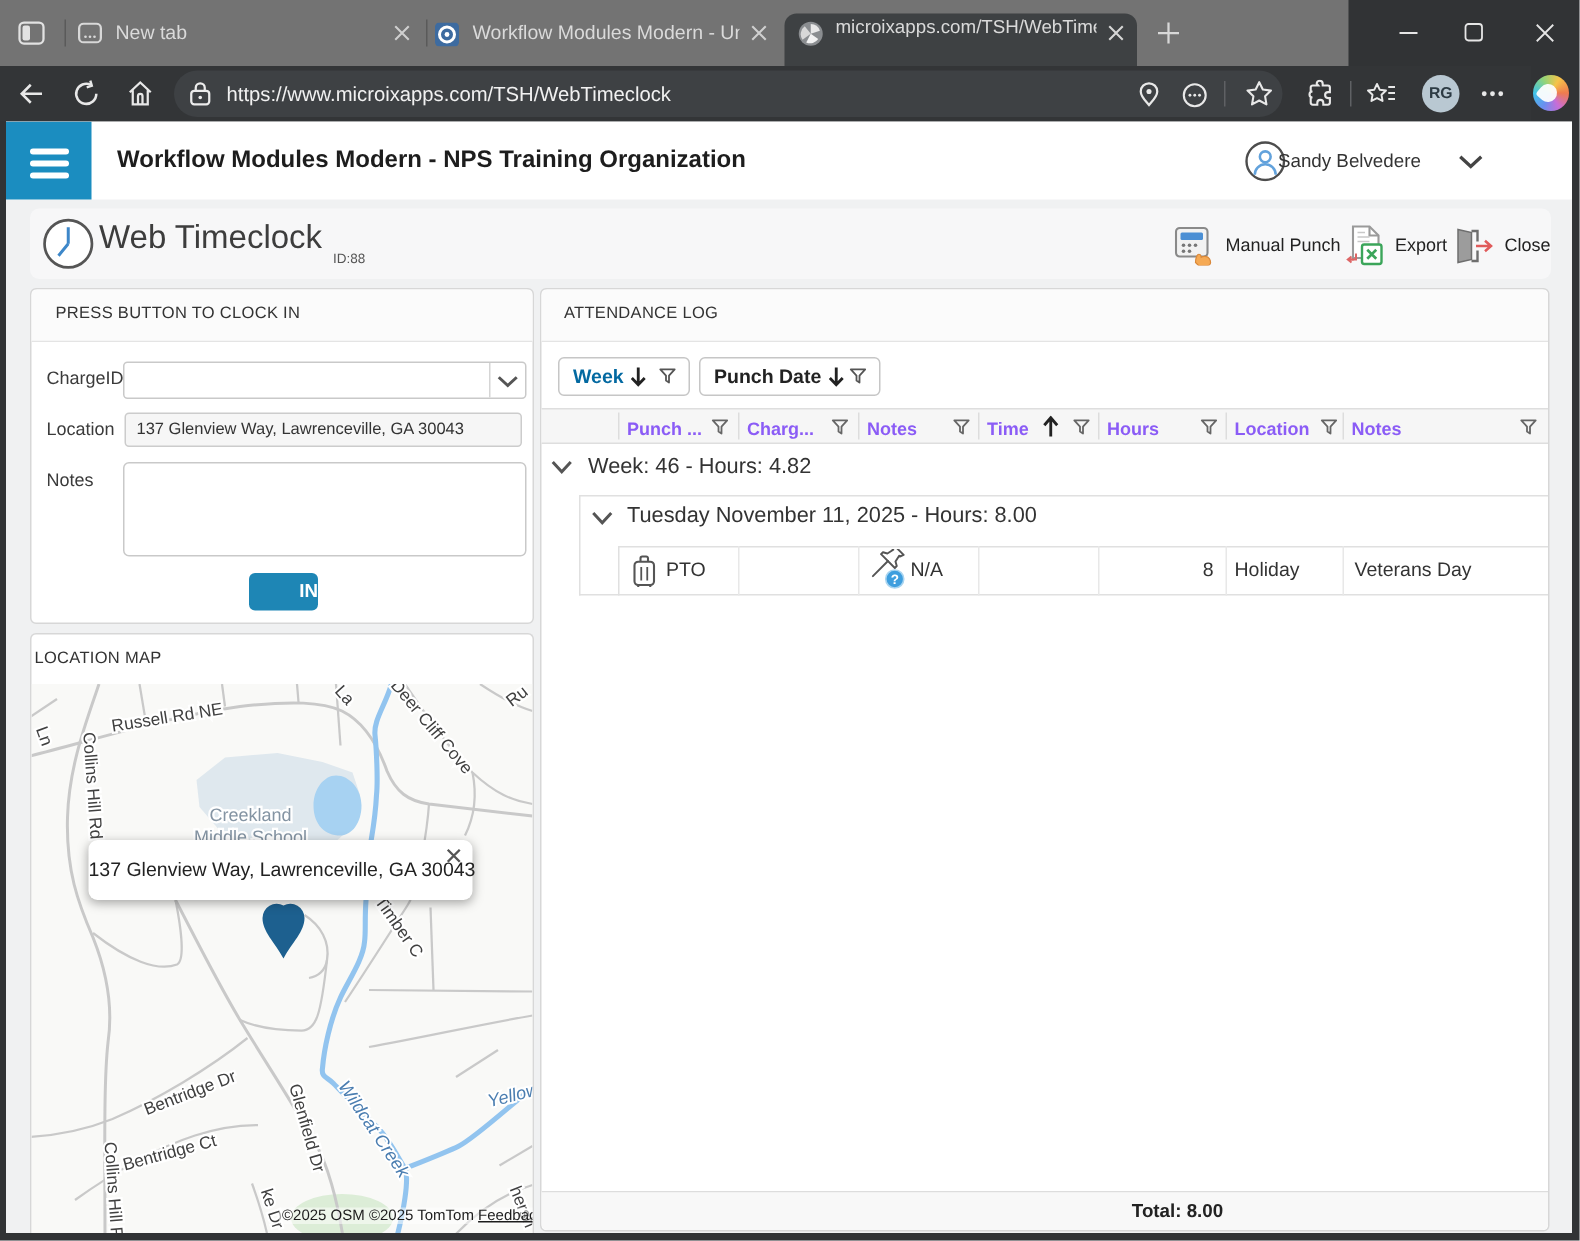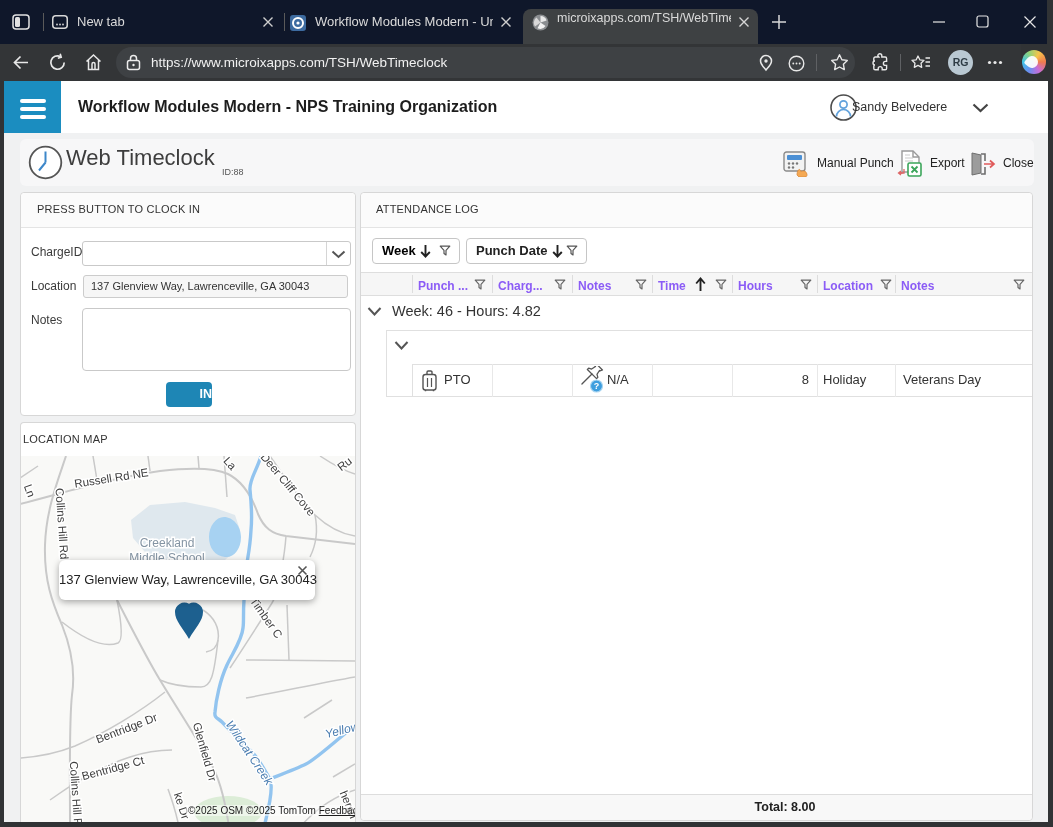--- a/index.html
+++ b/index.html
@@ -1,20 +1,20 @@
 <!DOCTYPE html>
 <html><head>
 <meta charset="utf-8">
 <style>
   * { margin:0; padding:0; box-sizing:border-box; }
   html,body { width:1053px; height:827px; overflow:hidden; }
   body { position:relative; background:#313335; font-family:"Liberation Sans",sans-serif; }
   .abs { position:absolute; }
   
-  #tabbar { left:0; top:0; width:1047px; height:44px; background:#0f172a;text-align:right; }
+  #tabbar { left:0; top:0; width:899px; height:44px; background:#737373;text-align:right; }
   #addrbar { left:0; top:44px; width:1021px; height:37px; background:#333537; }
   .tabtxt { color:#dadada; font-size:13px; line-height:44px; white-space:nowrap; }
   #page { left:4px; top:81px; width:1044px; height:741px; background:#f0f1f2; overflow:hidden; }
   
   .panel { background:#fff; border:1px solid #d7d7d7; border-radius:4px; }
   .phead { font-size:11px; letter-spacing:0.2px; color:#333; }
   .lab { font-size:12px; color:#3b3b3b; }
   .cellt { font-size:13px; color:#333; } .hcell { font-size:12px; font-weight:bold; color:#8b5cf6; }
   .bold { font-weight:bold; }
 </style>
@@ -275,21 +275,21 @@
       </svg>
 
     <div class="abs" style="left:165px;top:349px;font-size:10px;color:#1c1c1c;background:rgba(255,255,255,0.5);padding:0 2px;white-space:nowrap">©2025 OSM&nbsp;©2025 TomTom&nbsp;<span style="text-decoration:underline">Feedback</span></div>
   </div>
 
   <div id="rightpanel" class="abs panel" style="left:356px;top:111px;width:673px;height:629px">
     <div class="abs" style="left:0;top:0;width:671px;height:35px;background:#fbfbfb;border-bottom:1px solid #e4e4e4;border-radius:4px 4px 0 0"></div>
     <div class="abs phead" style="left:15px;top:10px">ATTENDANCE LOG</div>
 
     <div class="abs" style="left:11px;top:45px;width:88px;height:26px;background:#fff;border:1px solid #c6c6c6;border-radius:4px"></div>
-    <div class="abs bold" style="left:21px;top:50px;font-size:13px;color:#000000">Week</div>
+    <div class="abs bold" style="left:21px;top:50px;font-size:13px;color:#0369a1">Week</div>
     <svg class="abs" style="left:59px;top:51px" width="11" height="14" viewBox="0 0 11 14">
         <path d="M5.5 1 V12 M1.2 8 L5.5 12.5 L9.8 8" fill="none" stroke="#222" stroke-width="1.9"></path>
       </svg>
     <svg class="abs" style="left:78px;top:52px" width="12" height="12" viewBox="0 0 12 12">
         <path d="M1.2 1.2 H10.8 L7 5.4 V10 L5 8.6 V5.4 Z" fill="none" stroke="#555" stroke-width="1.2" stroke-linejoin="round"></path>
       </svg>
     <div class="abs" style="left:105px;top:45px;width:121px;height:26px;background:#fff;border:1px solid #c6c6c6;border-radius:4px"></div>
     <div class="abs bold" style="left:115px;top:50px;font-size:13px;color:#222">Punch Date</div>
     <svg class="abs" style="left:191px;top:51px" width="11" height="14" viewBox="0 0 11 14">
         <path d="M5.5 1 V12 M1.2 8 L5.5 12.5 L9.8 8" fill="none" stroke="#222" stroke-width="1.9"></path>
@@ -340,20 +340,21 @@
 
     <svg class="abs" style="left:6px;top:113px" width="15" height="11" viewBox="0 0 15 11">
         <path d="M1.5 2 L7.5 8.5 L13.5 2" fill="none" stroke="#555" stroke-width="2"></path>
       </svg>
     <div class="abs" style="left:31px;top:110px;font-size:14.5px;color:#333">Week: 46 - Hours: 4.82</div>
 
     <div class="abs" style="left:25px;top:137px;width:646px;height:67px;border-left:1px solid #e0e0e0;border-top:1px solid #e0e0e0;border-bottom:1px solid #e0e0e0"></div>
     <svg class="abs" style="left:33px;top:147px" width="15" height="11" viewBox="0 0 15 11">
         <path d="M1.5 2 L7.5 8.5 L13.5 2" fill="none" stroke="#555" stroke-width="2"></path>
       </svg>
+    <div class="abs" style="left:57px;top:143px;font-size:14.5px;color:#333">Tuesday November 11, 2025 - Hours: 8.00</div>
 
     <div class="abs" style="left:51px;top:171px;width:620px;height:33px;border-left:1px solid #e0e0e0;border-top:1px solid #e0e0e0"></div>
     <div class="abs" style="left:131px;top:171px;width:1px;height:33px;background:#e8e8e8"></div>
     <div class="abs" style="left:211px;top:171px;width:1px;height:33px;background:#e8e8e8"></div>
     <div class="abs" style="left:291px;top:171px;width:1px;height:33px;background:#e8e8e8"></div>
     <div class="abs" style="left:371px;top:171px;width:1px;height:33px;background:#e8e8e8"></div>
     <div class="abs" style="left:456px;top:171px;width:1px;height:33px;background:#e8e8e8"></div>
     <div class="abs" style="left:534px;top:171px;width:1px;height:33px;background:#e8e8e8"></div>
     <svg class="abs" style="left:60px;top:176px" width="17" height="23" viewBox="0 0 17 23">
       <rect x="2" y="5.5" width="13" height="15.5" rx="2.5" fill="none" stroke="#555" stroke-width="1.4"></rect>

